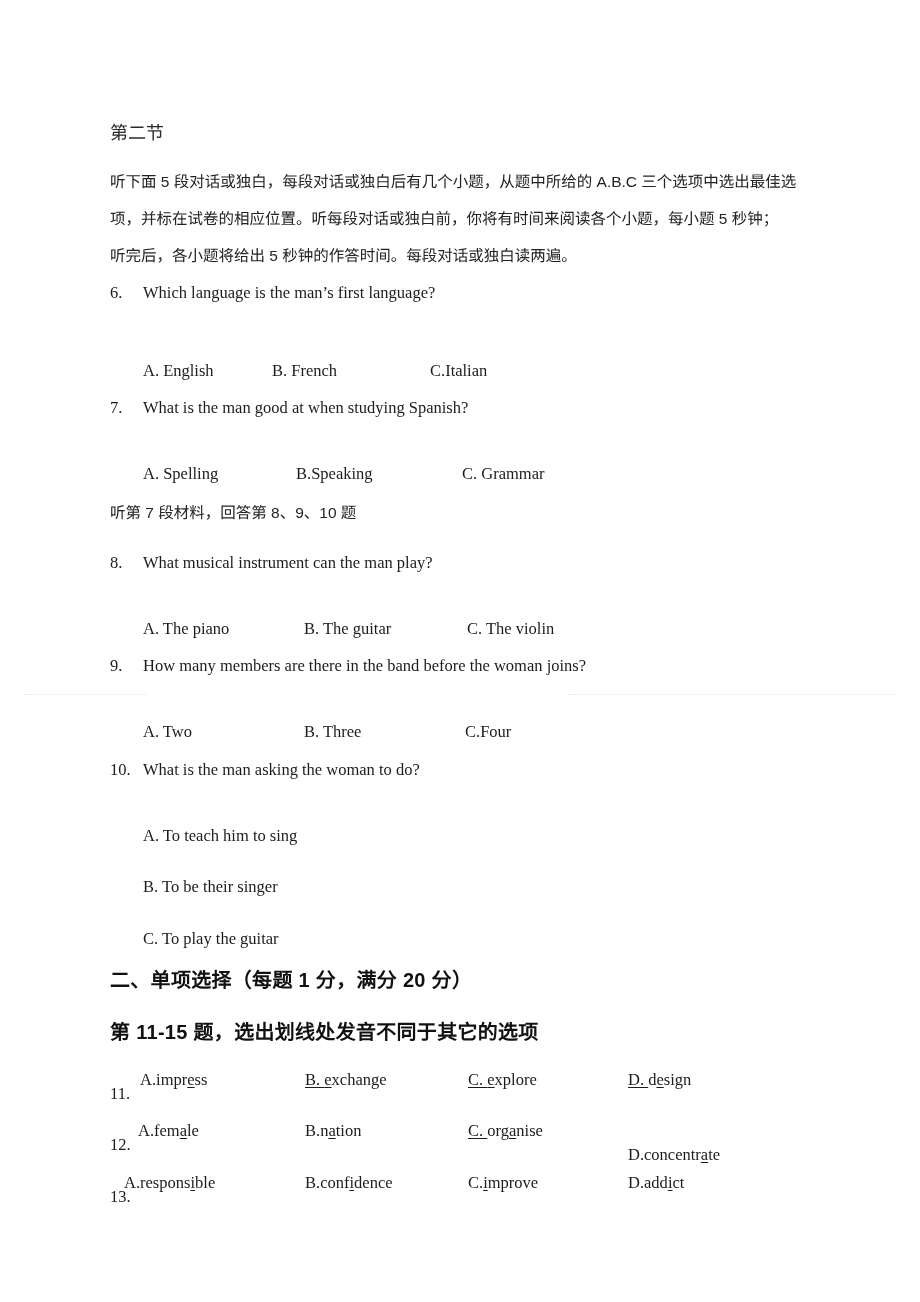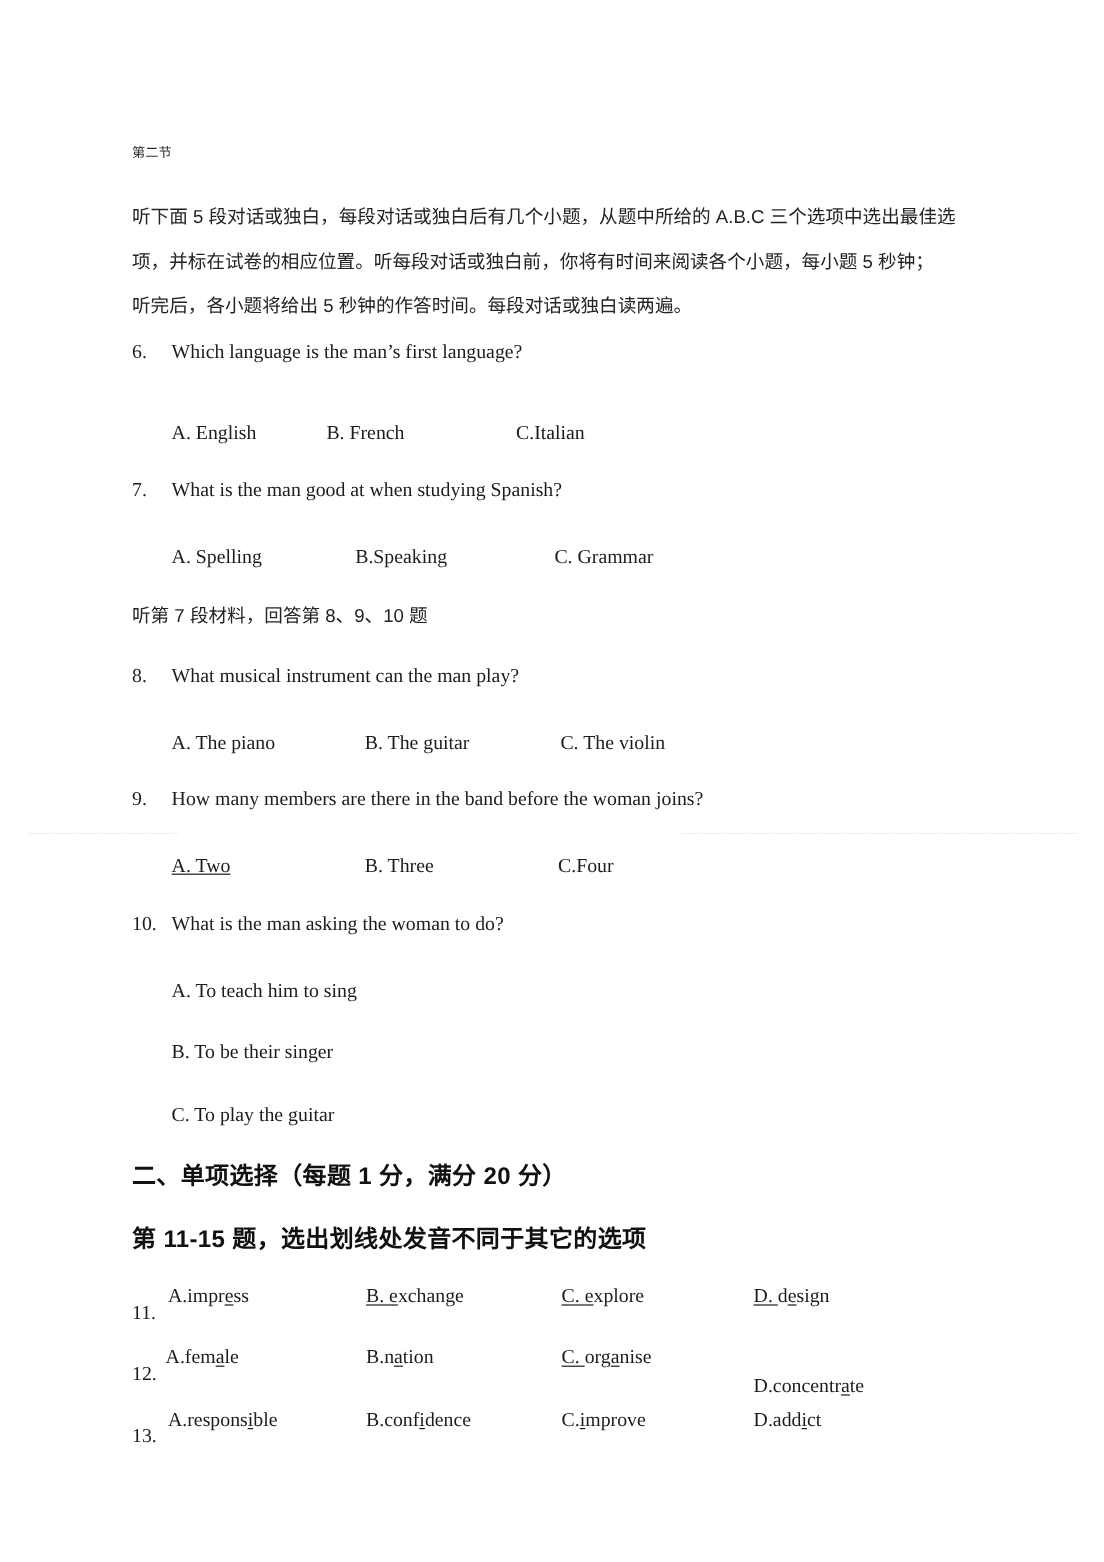--- a/index.html
+++ b/index.html
@@ -24,21 +24,21 @@
     width: 920px;
     height: 1302px;
     background: #ffffff;
   }
 
   .section-label {
     position: absolute;
     left: 110px;
     top: 118px;
     font-family: "Liberation Sans", "DejaVu Sans", sans-serif;
-    font-size: 11px;
+    font-size: 18px;
     color: #2b2b2b;
   }
 
   .instructions {
     position: absolute;
     left: 110px;
     top: 163px;
     width: 710px;
     font-family: "Liberation Sans", "DejaVu Sans", sans-serif;
     font-size: 15.5px;
@@ -71,21 +71,21 @@
     position: absolute;
     left: 110px;
     width: 760px;
     font-family: "Liberation Serif", "DejaVu Serif", serif;
     font-size: 16.5px;
     color: #1c1c1c;
     white-space: nowrap;
   }
   .opt {
     position: absolute;
-    top: 4px;
+    top: 14px;
     display: inline-block;
   }
 
   
   .sub-instr {
     position: absolute;
     left: 110px;
     font-family: "Liberation Sans", "DejaVu Sans", sans-serif;
     font-size: 15.5px;
     color: #232323;
@@ -184,21 +184,21 @@
   </div>
 
   <div class="q-row" style="top:656px;">
     <span class="q-num">9.</span><span class="q-text">How many members are there in the band before the woman joins?</span>
   </div>
 
   <div class="dotted-rule left"></div>
   <div class="dotted-rule right"></div>
 
   <div class="opt-row" style="top:708px;">
-    <span class="opt" style="left:33px;text-decoration:underline;">A. Two</span>
+    <span class="opt" style="left:33px;">A. Two</span>
     <span class="opt" style="left:194px;">B. Three</span>
     <span class="opt" style="left:355px;">C.Four</span>
   </div>
 
   <div class="q-row" style="top:760px;">
     <span class="q-num">10.</span><span class="q-text">What is the man asking the woman to do?</span>
   </div>
   <div class="opt-row" style="top:812px;">
     <span class="opt" style="left:33px;">A. To teach him to sing</span>
   </div>
@@ -224,19 +224,19 @@
   <div class="pron-row" style="top:1121px;">
     <span class="pron-num">12.</span>
     <span class="pron-opt" style="left:28px;"><span>A.</span><span>fem</span><span class="u">a</span><span>le</span></span>
     <span class="pron-opt" style="left:195px;"><span>B.</span><span>n</span><span class="u">a</span><span>tion</span></span>
     <span class="pron-opt" style="left:358px;"><span class="u">C. </span><span>org</span><span class="u">a</span><span>nise</span></span>
     <span class="pron-opt" style="left:518px;margin-top:24px;"><span>D.</span><span>concentr</span><span class="u">a</span><span>te</span></span>
   </div>
 
   <div class="pron-row" style="top:1173px;">
     <span class="pron-num">13.</span>
-    <span class="pron-opt" style="left:30px;"><span>A.</span><span>respons</span><span class="u">i</span><span>ble</span></span>
+    <span class="pron-opt" style="left:14px;"><span>A.</span><span>respons</span><span class="u">i</span><span>ble</span></span>
     <span class="pron-opt" style="left:195px;"><span>B.</span><span>conf</span><span class="u">i</span><span>dence</span></span>
     <span class="pron-opt" style="left:358px;"><span>C.</span><span class="u">i</span><span>mprove</span></span>
     <span class="pron-opt" style="left:518px;"><span>D.</span><span>add</span><span class="u">i</span><span>ct</span></span>
   </div>
 
 </div>
 
 </body></html>

